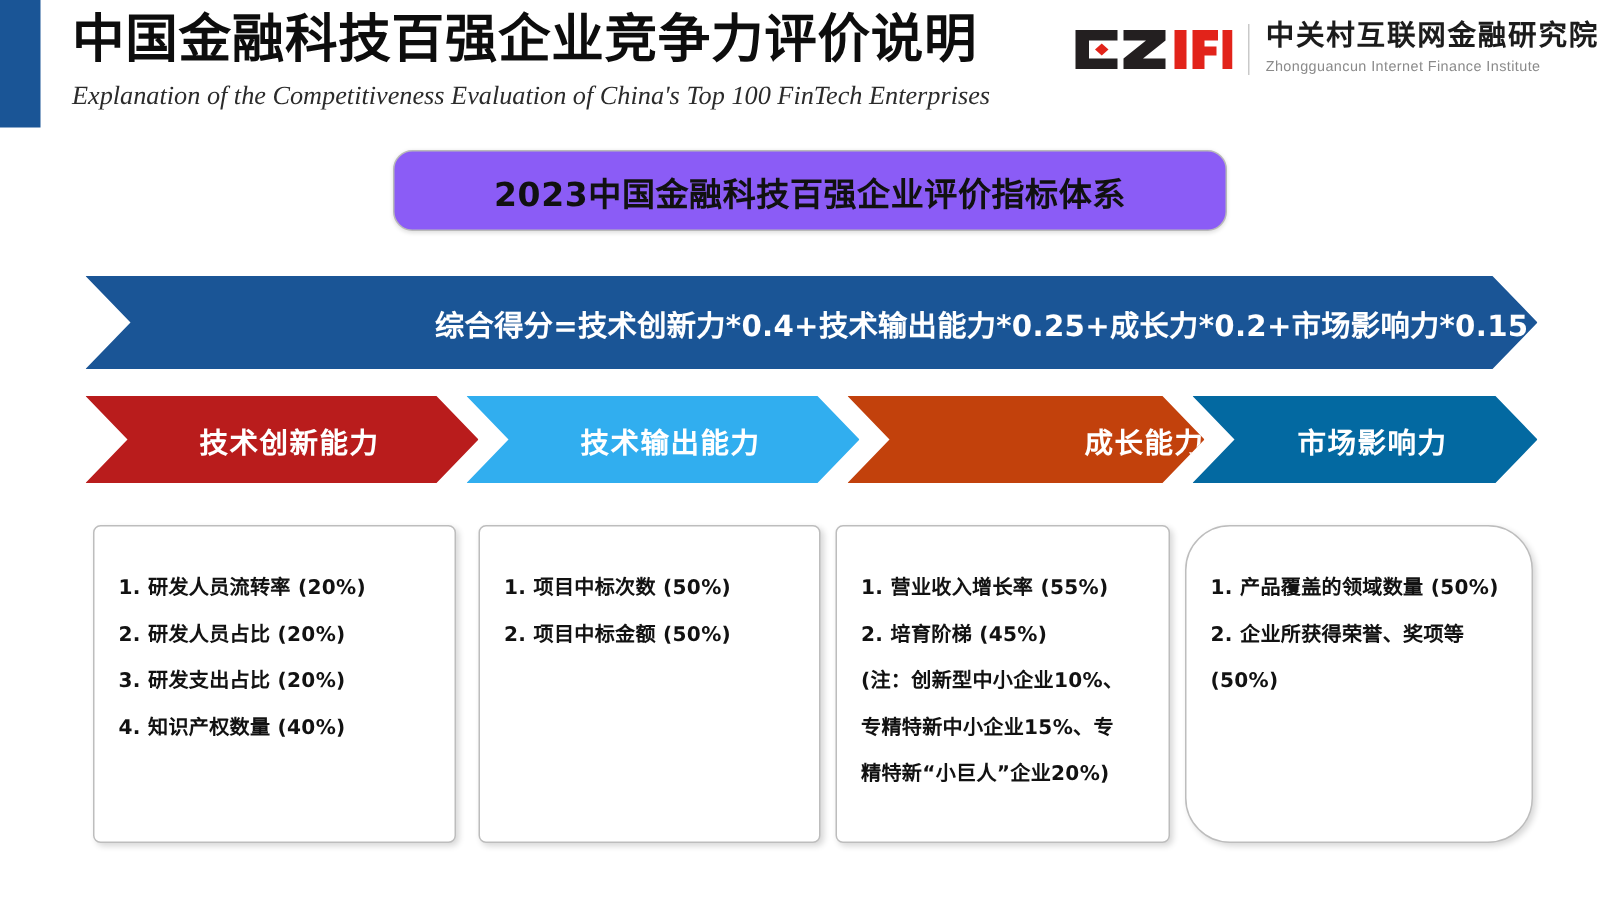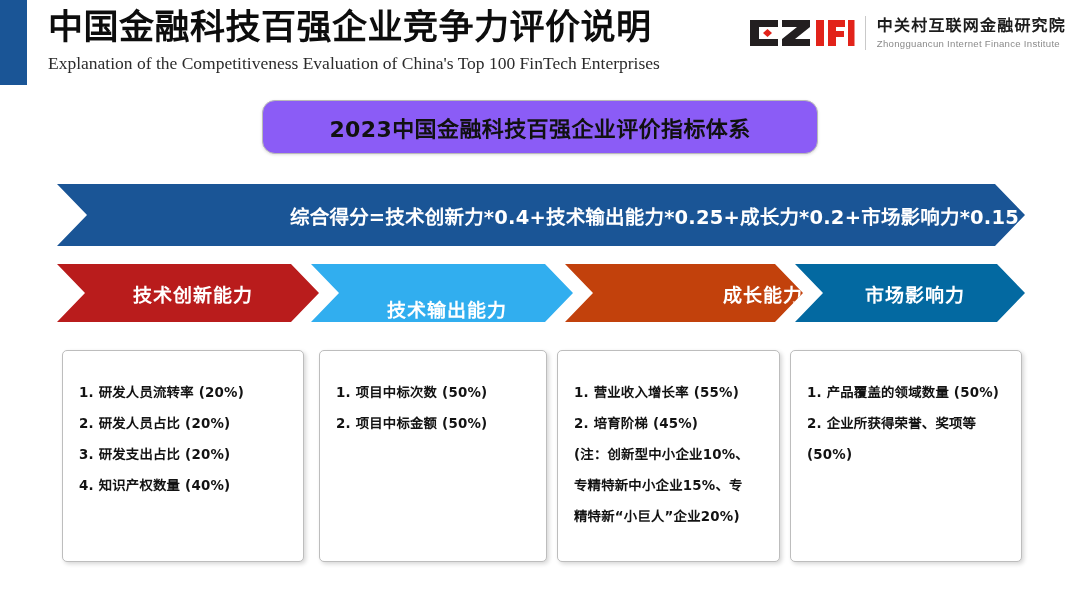--- a/index.html
+++ b/index.html
@@ -46,20 +46,21 @@
     color: #0d0d0d;
     white-space: nowrap;
   }
   .header-title-en {
     font-family: "Liberation Serif", "DejaVu Serif", serif;
     font-size: 17.5px;
     line-height: 24px;
     color: #2b2b2b;
     white-space: nowrap;
     margin-top: 1px;
+    font-style: italic;
   }
 
   
   .logo {
     position: absolute;
     right: 14px;
     top: 11px;
     display: flex;
     align-items: center;
     height: 44px;
@@ -73,22 +74,22 @@
   }
   .logo-mark svg { display: block; }
   .logo-divider {
     width: 1px;
     height: 34px;
     background: #c9c9c9;
     margin: 0 11px 0 9px;
   }
   .logo-words { line-height: 1; }
   .logo-cn {
-    font-family: Liberation Serif, serif;
-    font-size: 16px;
+    font-family: Liberation Mono, monospace;
+    font-size: 19px;
     font-weight: 700;
     letter-spacing: 1.2px;
     color: #1c1c1c;
     white-space: nowrap;
   }
   .logo-en {
     font-family: "Liberation Sans", sans-serif;
     font-size: 9.6px;
     letter-spacing: 0.28px;
     color: #8a8a8a;
@@ -233,21 +234,21 @@
 </div>
 
 <div class="formula-banner">
   <span class="formula-text">综合得分=技术创新力*0.4+技术输出能力*0.25+成长力*0.2+市场影响力*0.15</span>
 </div>
 
 <div class="chevron-row">
     <div class="chevron" style="left: 57px; width: 262px; background: #b91c1c;">
       <span class="chevron-label">技术创新能力</span>
     </div>
-    <div class="chevron" style="left: 311px; width: 262px; background: rgb(49, 174, 239); align-items: flex-end;">
+    <div class="chevron" style="left: 311px; width: 262px; background: rgb(49, 174, 239);">
       <span class="chevron-label">技术输出能力</span>
     </div>
     <div class="chevron" style="left: 565px; width: 238px; background: #c2410c; justify-content: flex-end;">
       <span class="chevron-label">成长能力</span>
     </div>
     <div class="chevron" style="left: 795px; width: 230px; background: #0369a1;">
       <span class="chevron-label">市场影响力</span>
     </div>
   </div>
 
@@ -262,18 +263,18 @@
       <div class="box-line">1. 项目中标次数 (50%)</div>
       <div class="box-line">2. 项目中标金额 (50%)</div>
     </div>
     <div class="box" style="left: 557px; width: 223px;">
       <div class="box-line">1. 营业收入增长率 (55%)</div>
       <div class="box-line">2. 培育阶梯 (45%)</div>
       <div class="box-line">(注：创新型中小企业10%、</div>
       <div class="box-line">专精特新中小企业15%、专</div>
       <div class="box-line">精特新“小巨人”企业20%)</div>
     </div>
-    <div class="box" style="left: 790px; width: 232px;">
+    <div class="box" style="left: 790px; width: 232px; border-radius: 30px;">
       <div class="box-line">1. 产品覆盖的领域数量 (50%)</div>
       <div class="box-line">2. 企业所获得荣誉、奖项等</div>
       <div class="box-line">(50%)</div>
     </div>
   </div>
 
 </body></html>

